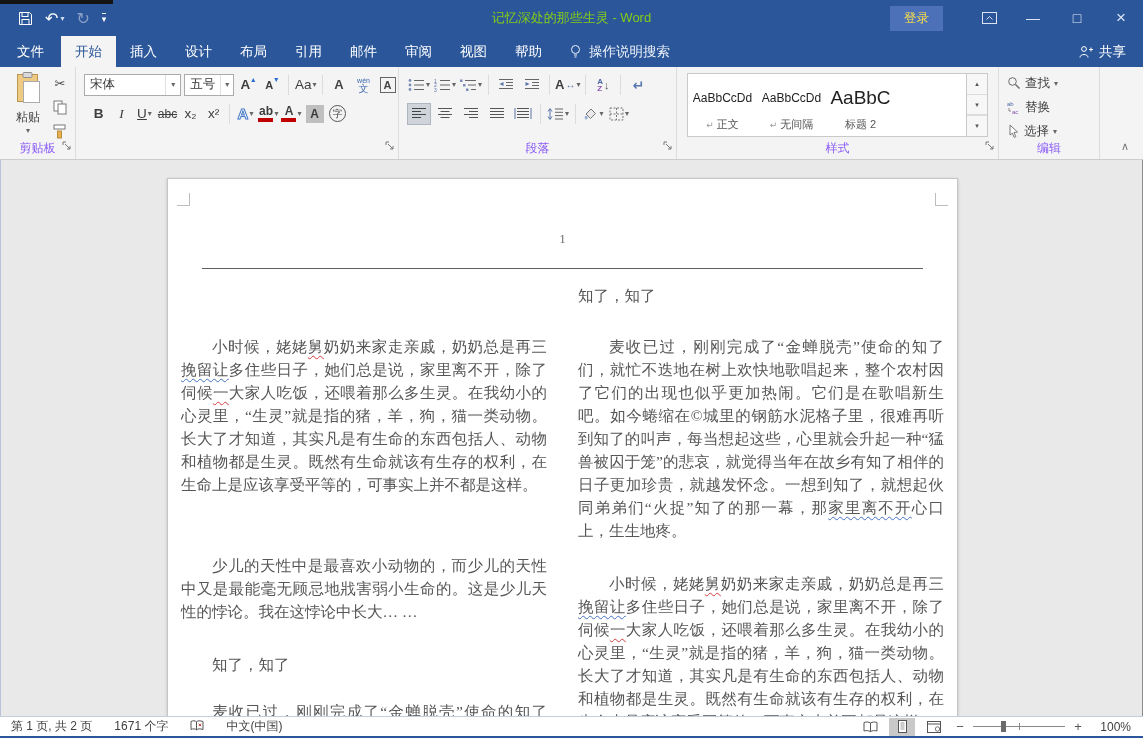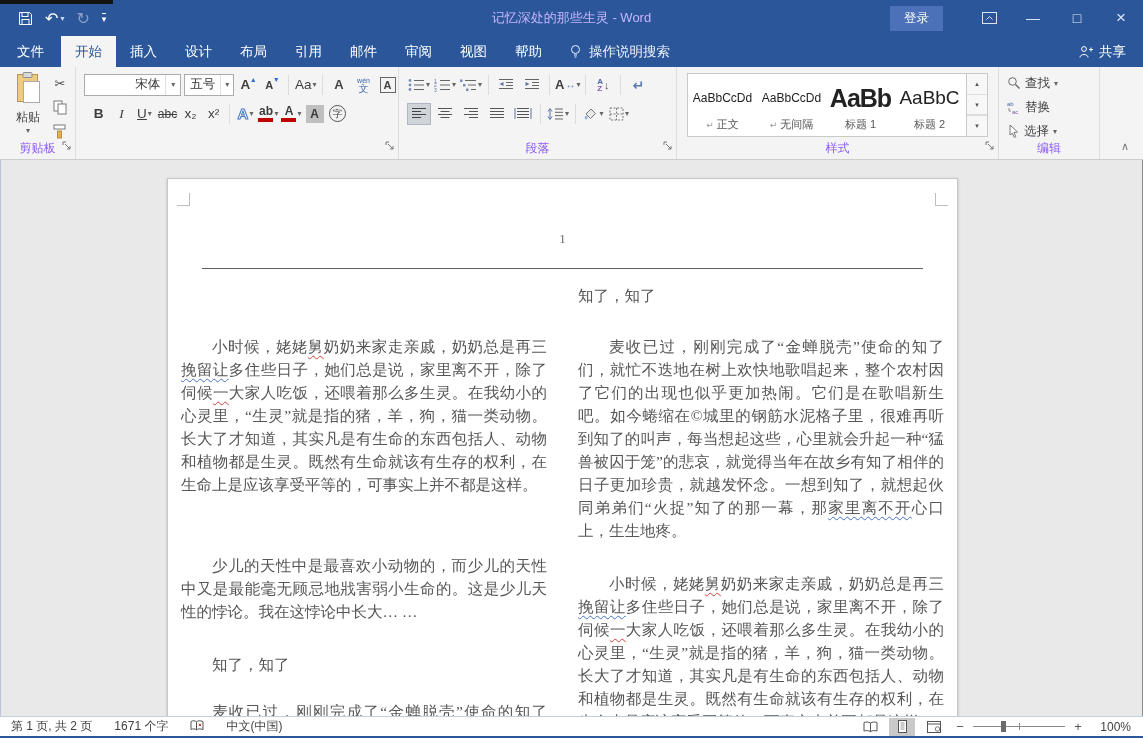--- a/index.html
+++ b/index.html
@@ -7,23 +7,23 @@
   body { font-family:"Liberation Sans","DejaVu Sans",sans-serif; background:#e9e9e9; position:relative; font-size:13px; color:#3d3d3d; }
 
   
   .titlebar { height:36px; background:#2b579a; display:flex; align-items:center; color:#fff; position:relative; }
   .black-strip { position:absolute; left:0; top:0; width:113px; height:4px; background:#141414; }
   .qat { display:flex; align-items:center; gap:12px; padding-left:18px; }
   .qat-btn { height:22px; display:inline-flex; align-items:center; justify-content:center; font-size:16px; color:#fff; }
   .qat-btn .tinycar { font-size:8px; margin-left:2px; color:#cfdaf0; }
   .qat-btn.disabled { color:#8ba0c6; }
   .qat-custom { border-top:1px solid #fff; font-size:9px; line-height:9px; padding-top:1px; color:#fff; }
-  .win-title { position:absolute; left:50%; transform:translateX(-50%); font-size:13px; color:#c4b5fd; white-space:nowrap; }
+  .win-title { position:absolute; left:50%; transform:translateX(-50%); font-size:13px; color:#84cc16; white-space:nowrap; }
   .tb-right { margin-left:auto; display:flex; align-items:center; height:100%; }
-  .signin { background:#4d71b8; padding:4px 14px; font-size:12.5px; margin-right:24px; color:#ffffff; }
+  .signin { background:#4d71b8; padding:4px 14px; font-size:12.5px; margin-right:24px; color:#fde047; }
   .winbtn { width:44px; height:100%; display:flex; align-items:center; justify-content:center; font-size:14px; color:#dbe4f3; }
   .winbtn svg { display:block; }
 
   
   .tabrow { height:31px; background:#2b579a; display:flex; align-items:stretch; color:#fff; font-size:13.5px; }
   .tab { display:flex; align-items:center; padding:0 14px; cursor:default;text-align:right; }
   .tab.active { background:#f4f4f4; color:#2b579a; }
   .tellme { display:flex; align-items:center; gap:7px; padding:0 13px; color:#eef2fa; }
   .share { margin-left:auto; display:flex; align-items:center; gap:6px; padding:0 17px; }
 
@@ -37,21 +37,21 @@
   
   .g-clip { width:76px; }
   .paste { position:absolute; left:6px; top:5px; width:44px; text-align:center; }
   .paste .plabel { font-size:12px; color:#444; margin-top:2px; }
   .paste .pcar { font-size:8px; color:#666; }
   .clipcol { position:absolute; left:50px; top:8px; display:flex; flex-direction:column; gap:7px; align-items:center; }
   .clipcol .mini { width:20px; height:17px; display:flex; align-items:center; justify-content:center; font-size:13px; color:#4a4a4a; }
 
   
   .g-font { width:323px; }
-  .frow1 { display:flex; align-items:center; gap:3px; padding:6px 0 0 8px; height:29px;text-align:right; }
+  .frow1 { display:flex; align-items:center; gap:3px; padding:6px 0 0 8px; height:29px; }
   .frow2 { display:flex; align-items:center; gap:2px; padding:5px 0 0 12px; height:30px; }
   .combo { display:flex; align-items:center; height:22px; background:#fff; border:1px solid #ababab; font-size:12.5px; color:#333; }
   .combo .val { padding:0 5px; flex:1; white-space:nowrap; }
   .combo .ccar { width:15px; align-self:stretch; display:flex; align-items:center; justify-content:center; border-left:1px solid #e0e0e0; color:#666; font-size:8px; }
   .ibtn { min-width:21px; height:22px; display:inline-flex; align-items:center; justify-content:center; font-size:13.5px; color:#3d3d3d; gap:1px; }
   .car8 { font-size:8px; color:#666; }
   .supcar { font-size:8px; position:relative; top:-5px; }
   .b { font-weight:bold; }
   .i { font-style:italic; font-family:"Liberation Serif",serif; }
   .u-l { text-decoration:underline; }
@@ -440,24 +440,20 @@
     <div class="gallery">
       <div class="scard">
         <span class="sample">AaBbCcDd</span>
         <span class="sname"><span class="mk">↵</span> <span>正文</span></span>
       </div>
       <div class="scard">
         <span class="sample">AaBbCcDd</span>
         <span class="sname"><span class="mk">↵</span> <span>无间隔</span></span>
       </div>
       <div class="scard">
-        <span class="sample h1">AaBb</span>
-        <span class="sname"><span>标题 1</span></span>
-      </div>
-      <div class="scard">
         <span class="sample h2">AaBbC</span>
         <span class="sname"><span>标题 2</span></span>
       </div>
     </div>
     <div class="gscroll">
       <span class="gs">▴</span>
       <span class="gs">▾</span>
       <span class="gs" style="border-top:1px solid #dcdcdc;">▾</span>
     </div>
     <div class="group-label">样式</div>

